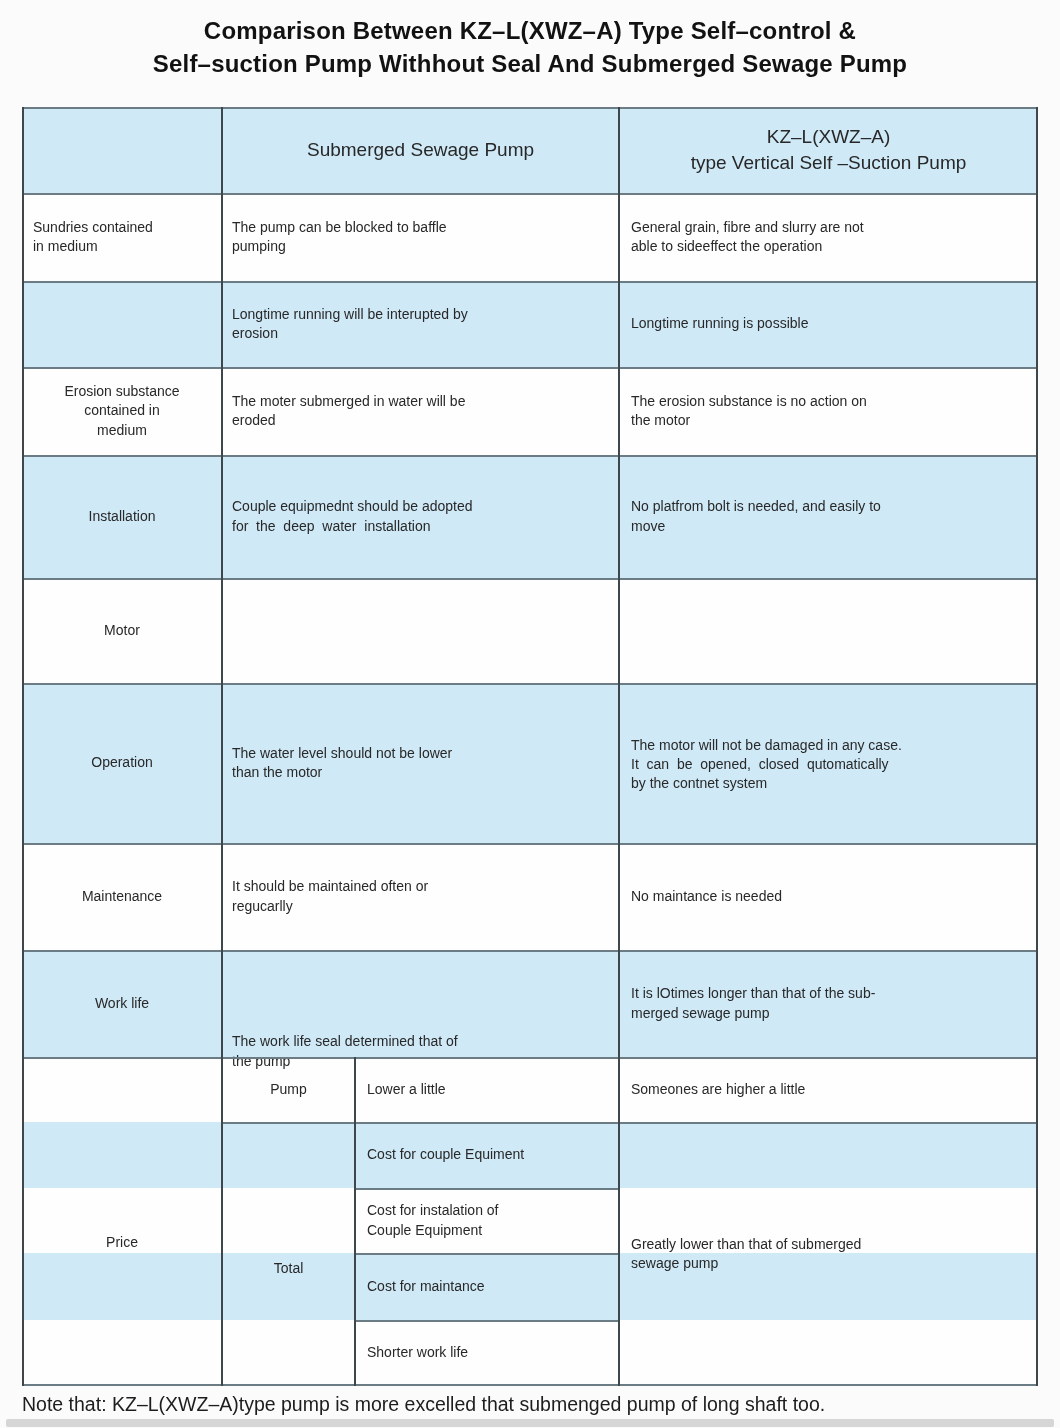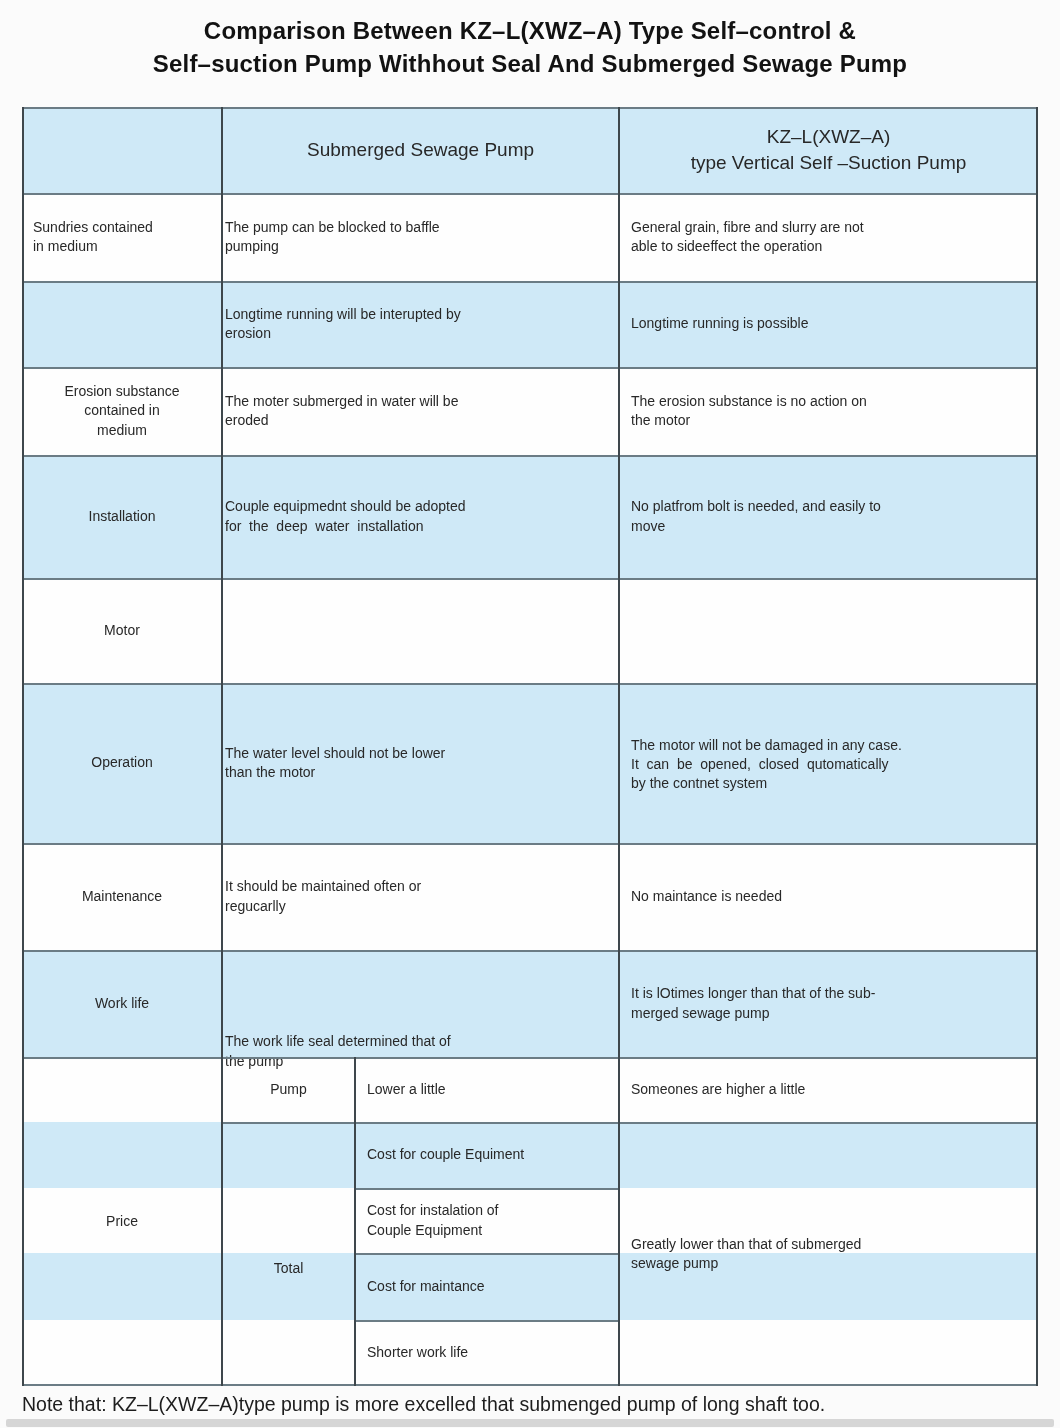--- a/index.html
+++ b/index.html
@@ -31,21 +31,21 @@
   }
   .stripe{position:absolute;left:0;width:1016px;}
   .stripe.blue{background:var(--stripe-blue);}
   .stripe.white{background:var(--stripe-white);}
   .cell{
     position:absolute;display:flex;align-items:center;
     font-size:14px;line-height:1.38;white-space:pre-wrap;
     color:var(--text);
   }
   .c-center{justify-content:center;text-align:center;}
-  .c-left{justify-content:flex-start;text-align:left;padding-left:3px;padding-right:8px;}
+  .c-left{justify-content:flex-start;text-align:left;padding-left:10px;padding-right:8px;}
   .c-left3{justify-content:flex-start;text-align:left;padding-left:12px;padding-right:6px;}
   .c-left1{justify-content:flex-start;text-align:left;padding-left:11px;padding-right:4px;}
   .hdr{font-size:19px;}
   .vb{position:absolute;width:2px;background:var(--border-v);}
   .hb{position:absolute;height:2px;background:var(--border-h);}
   .note{
     position:absolute;left:22px;top:1393px;width:1020px;
     font-size:19.5px;color:#1d1d1d;
   }
   .bottom-strip{
@@ -120,21 +120,21 @@
   <div class="cell c-left" style="left:200px;top:736px;width:397px;height:107px">It should be maintained often or
 regucarlly</div>
   <div class="cell c-left3" style="left:597px;top:736px;width:331px;height:107px">No maintance is needed</div>
 
   <div class="cell c-center" style="left:0;top:843px;width:200px;height:107px">Work life</div>
   <div class="cell c-left" style="left:200px;top:891px;width:323px;height:107px">The work life seal determined that of
 the pump</div>
   <div class="cell c-left3" style="left:597px;top:843px;width:451px;height:107px">It is lOtimes longer than that of the sub-
 merged sewage pump</div>
 
-  <div class="cell c-center" style="left:0;top:950px;width:200px;height:329px">Price</div>
+  <div class="cell c-center" style="left:0;top:950px;width:200px;height:372px">Price</div>
   <div class="cell c-center" style="left:200px;top:950px;width:133px;height:65px">Pump</div>
   <div class="cell c-left3" style="left:333px;top:950px;width:264px;height:65px">Lower a little</div>
   <div class="cell c-left3" style="left:597px;top:950px;width:419px;height:65px">Someones are higher a little</div>
 
   <div class="cell c-center" style="left:200px;top:1015px;width:133px;height:264px;padding-top:30px">Total</div>
   <div class="cell c-left3" style="left:333px;top:1015px;width:264px;height:66px">Cost for couple Equiment</div>
   <div class="cell c-left3" style="left:333px;top:1081px;width:264px;height:65px">Cost for instalation of
 Couple Equipment</div>
   <div class="cell c-left3" style="left:333px;top:1146px;width:264px;height:67px">Cost for maintance</div>
   <div class="cell c-left3" style="left:333px;top:1213px;width:264px;height:66px">Shorter work life</div>

